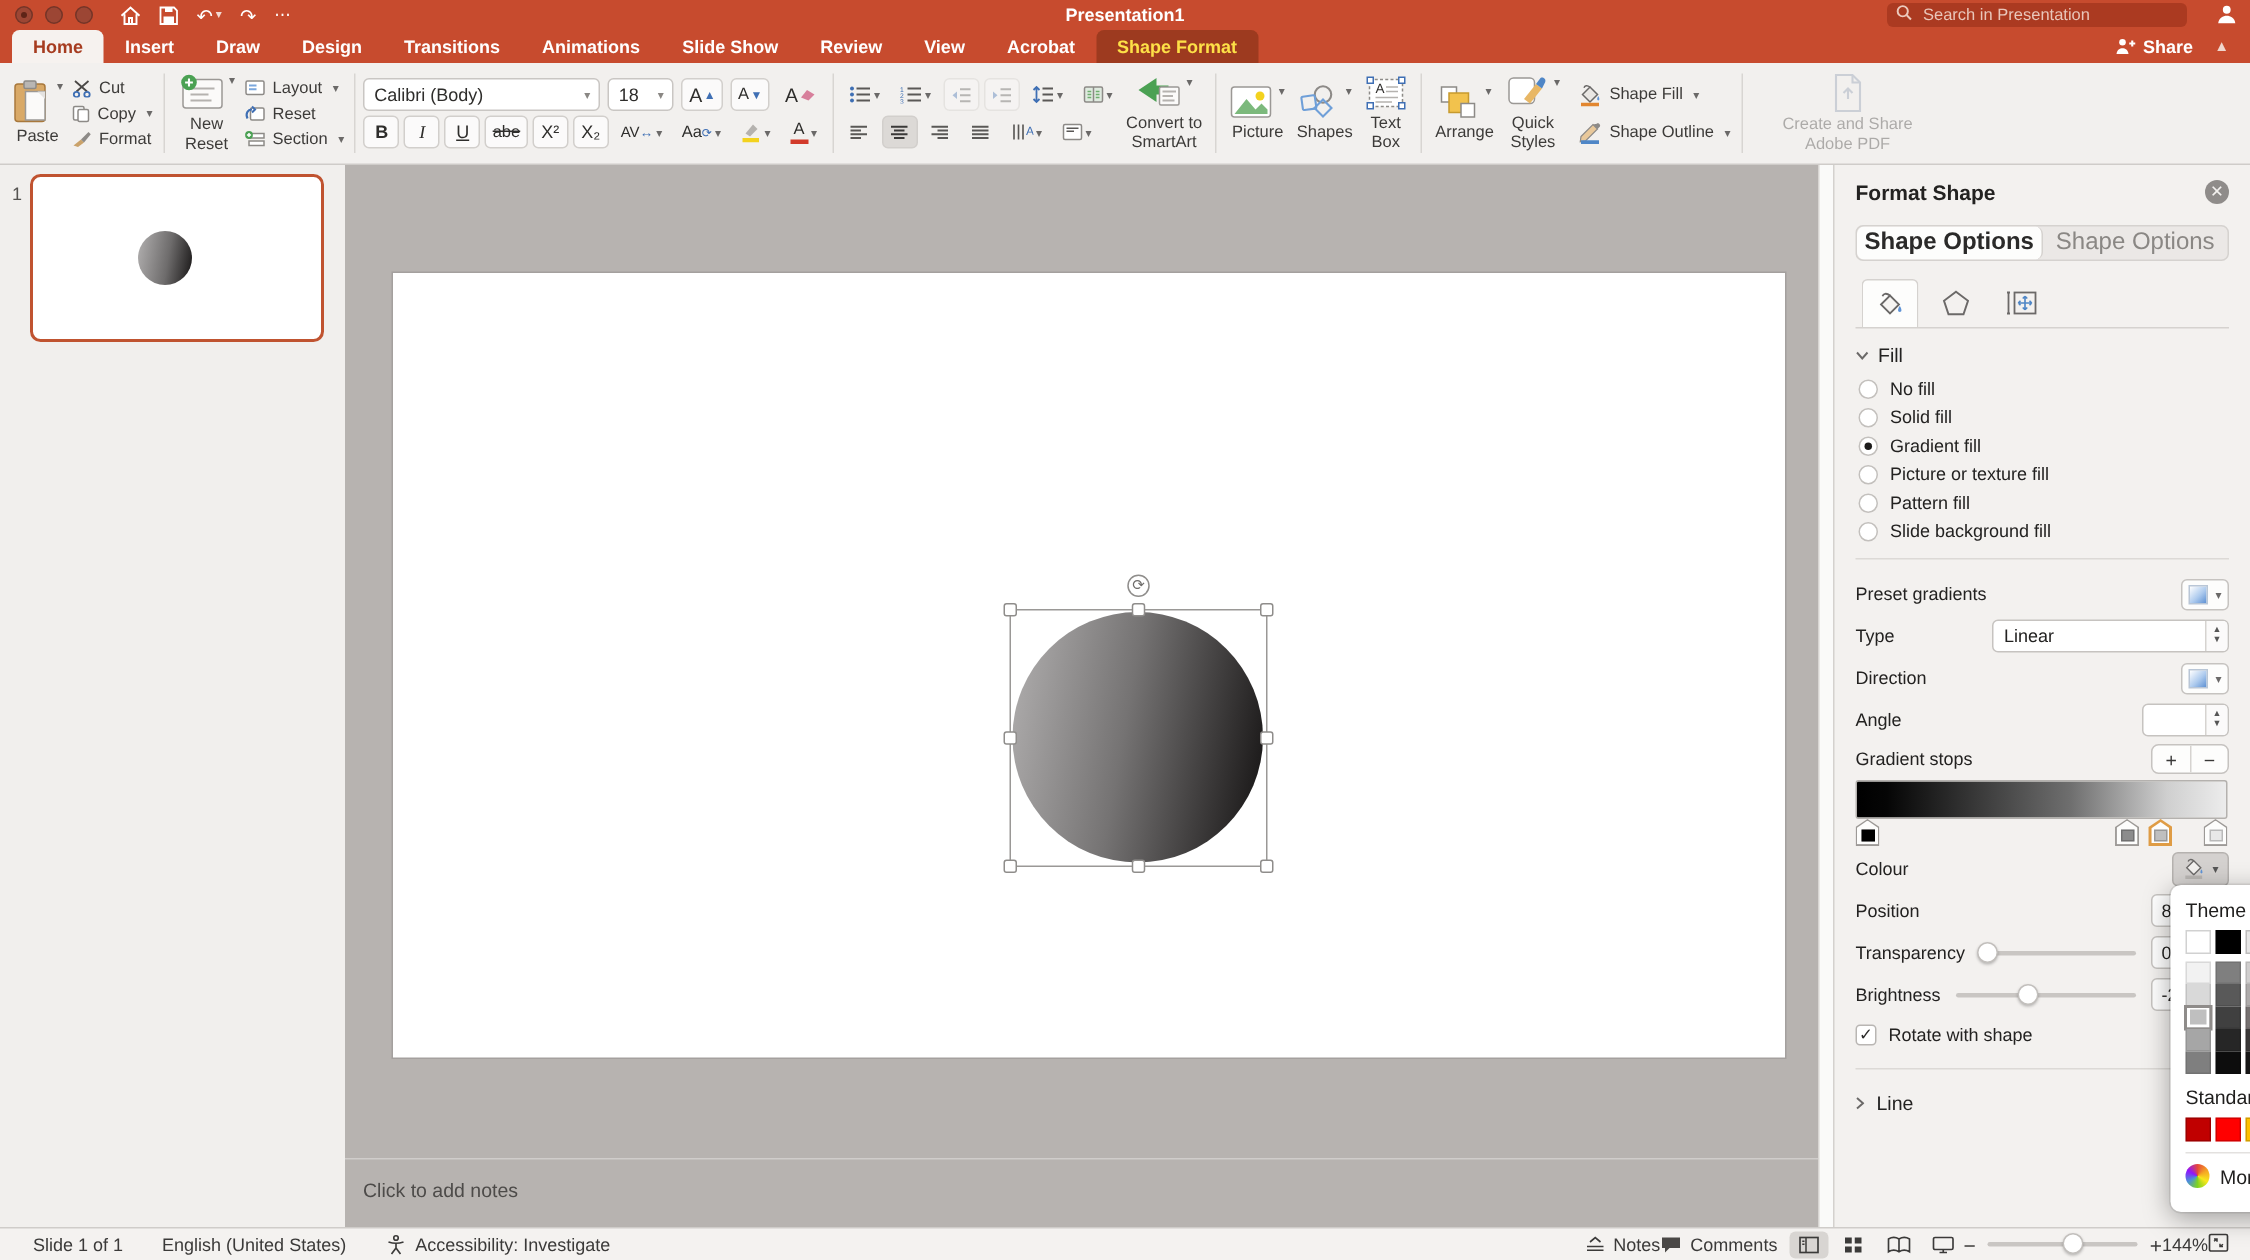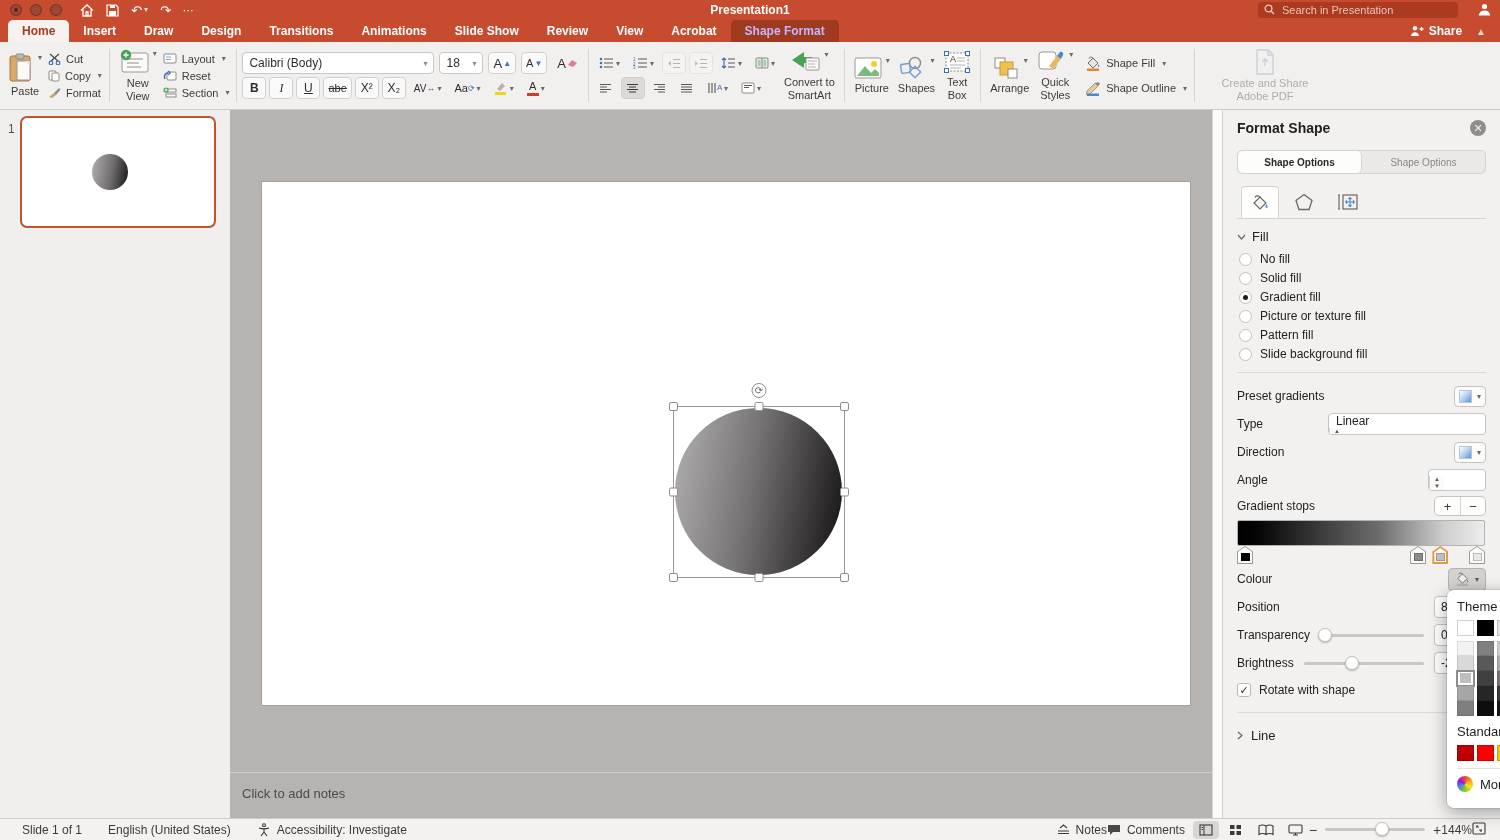--- a/index.html
+++ b/index.html
@@ -21,21 +21,21 @@
     background:rgba(120,30,10,.35);display:flex;align-items:center;padding:0 6px;gap:5px;}
   .searchbox input{background:transparent;border:none;outline:none;color:#f3ddd6;font-size:11px;width:160px;}
   .searchbox input::placeholder{color:#e9c6ba;}
   .tb-person{position:absolute;right:8px;top:2px;}
 
   
   .tabbar{position:absolute;left:0;top:20px;width:1500px;height:22px;background:#c74b2e;display:flex;align-items:flex-end;}
   .tabs{display:flex;align-items:flex-end;margin-left:8px;}
   .tab{color:#fff;font-size:12px;font-weight:bold;padding:4px 14px;white-space:nowrap;}
   .tab.active{background:#f6f2ef;color:#a63c20;border-radius:5px 5px 0 0;}
-  .tab.contextual{background:#9d3a1f;color:#c4b5fd;border-radius:5px 5px 0 0;}
+  .tab.contextual{background:#9d3a1f;color:#fde047;border-radius:5px 5px 0 0;}
   .tab-right{margin-left:auto;display:flex;align-items:center;gap:14px;padding:0 14px 4px 0;color:#fff;font-size:12px;font-weight:bold;}
   .share-wrap{display:flex;align-items:center;gap:5px;}
   .chev-up{font-size:10px;color:#f0d6cd;}
 
   
   .ribbon{position:absolute;left:0;top:42px;width:1500px;height:68px;background:#f2f0ee;border-bottom:1px solid #cfccc9;display:flex;align-items:stretch;padding:3px 4px;}
   .rsep{width:1px;background:#d8d5d2;margin:4px 5px;}
   .rgroup{display:flex;align-items:center;}
   .rcol{display:flex;flex-direction:column;justify-content:center;gap:3px;}
   .riblabel{font-size:11px;color:#3d3b39;text-align:center;line-height:1.15;}
@@ -70,34 +70,34 @@
   .notes-hint{position:absolute;left:12px;top:676px;font-size:13px;color:#4d4b49;}
   .canvas-divider{position:absolute;left:0;right:0;top:662px;height:1px;background:rgba(255,255,255,.35);}
   .scrollstrip{position:absolute;left:1212px;top:110px;width:10px;height:708px;background:#fafaf9;border-left:1px solid #d8d5d2;}
 
   
   .panel{position:absolute;left:1222px;top:110px;width:278px;height:708px;background:#f3f1ef;border-left:1px solid #d4d1ce;padding:10px 14px 0 14px;overflow:hidden;}
   .panel-head{display:flex;align-items:center;justify-content:space-between;}
   .panel-title{font-size:14px;font-weight:bold;color:#232221;}
   .panel-close{width:16px;height:16px;border-radius:50%;background:#8f8c8a;color:#f3f1ef;font-size:11px;line-height:16px;text-align:center;}
   .segtabs{display:flex;margin-top:14px;border:1px solid #d5d2cf;border-radius:5px;overflow:hidden;height:24px;background:#ebe8e6;}
-  .segtab{flex:1;display:flex;align-items:center;justify-content:center;font-size:10px;color:#8a8784;}
+  .segtab{flex:1;display:flex;align-items:center;justify-content:center;font-size:16px;color:#8a8784;}
   .segtab.active{background:#fdfdfc;color:#2b2a29;border-right:1px solid #d5d2cf;font-weight:bold;border-radius:5px;}
   .icontabs{display:flex;margin-top:12px;border-bottom:1px solid #d5d2cf;padding:0 4px;gap:6px;}
   .icontab{width:38px;height:32px;display:flex;align-items:center;justify-content:center;}
   .icontab.active{background:#fdfdfc;border:1px solid #d5d2cf;border-bottom:none;border-radius:4px 4px 0 0;}
   .sect-head{display:flex;align-items:center;gap:6px;margin:10px 0 6px 0;font-size:13px;color:#232221;}
   .radio-row{display:flex;align-items:center;gap:8px;height:18px;margin:0 0 1px 2px;font-size:12px;color:#232221;}
   .radio{width:13px;height:13px;border-radius:50%;background:#fff;border:1px solid #c3c0bd;position:relative;flex:0 0 auto;}
   .radio.on::after{content:"";position:absolute;left:3px;top:3px;width:5px;height:5px;border-radius:50%;background:#1c1b1a;}
   .pdivider{height:1px;background:#dcd9d6;margin:9px 0;}
   .prow{display:flex;align-items:center;justify-content:space-between;height:28px;font-size:12px;color:#232221;}
   .swatchbtn{width:32px;height:21px;border:1px solid #c6c3c0;background:#fdfdfc;border-radius:4px;display:flex;align-items:center;justify-content:center;gap:3px;}
   .bluegrad{width:13px;height:13px;border:1px solid #b9c6d6;background:linear-gradient(135deg,#ffffff 0%,#aecbee 55%,#5d90d3 100%);}
-  .stepper-field{display:flex;height:22px;border:1px solid #c6c3c0;border-radius:4px;background:#fff;overflow:hidden;align-items:stretch;flex-direction:column;}
+  .stepper-field{display:flex;height:22px;border:1px solid #c6c3c0;border-radius:4px;background:#fff;overflow:hidden;align-items:stretch;}
   .stepper-field .val{display:flex;align-items:center;padding:0 7px;font-size:12px;color:#232221;flex:1;}
   .stepctl{width:15px;border-left:1px solid #d6d3d0;display:flex;flex-direction:column;align-items:center;justify-content:center;font-size:6px;color:#555;line-height:1.2;background:#fbfafa;}
   .pm-group{display:flex;border:1px solid #c6c3c0;border-radius:5px;overflow:hidden;height:20px;background:#fdfdfc;}
   .pm{width:25px;display:flex;align-items:center;justify-content:center;font-size:13px;color:#3a3938;}
   .pm + .pm{border-left:1px solid #d6d3d0;}
   .gbar{margin-top:2px;width:248px;height:26px;border:1px solid #b4b1ae;border-radius:2px;
     background:linear-gradient(90deg,#000 0%,#050505 8%,#6f6f6f 58%,#cfcfcf 84%,#ececec 100%);}
   .gstops-row{position:relative;width:248px;height:19px;margin-top:0;}
   .gstop{position:absolute;bottom:1px;width:16px;height:18px;}
   .gs-outer,.gs-inner{position:absolute;clip-path:polygon(50% 0,100% 30%,100% 100%,0 100%,0 30%);}
@@ -270,21 +270,21 @@
       <span style="display:flex;align-items:flex-start;gap:2px;">
         <svg width="30" height="26" viewBox="0 0 30 26">
             <rect x="3" y="4" width="26" height="19" rx="2" fill="#fbfaf9" stroke="#9b9895"></rect>
             <path d="M8 10 H24 M8 14 H20 M8 18 H22" stroke="#b5b2af" stroke-width="1.4"></path>
             <circle cx="7" cy="6" r="5.2" fill="#4ba153"></circle>
             <path d="M7 3.4 V8.6 M4.4 6 H9.6" stroke="#fff" stroke-width="1.4"></path>
           </svg>
         <span class="caret" style="color:#6b6968;">▾</span>
         </span>
       <span class="riblabel twoline">New
-View</span>
+Reset</span>
     </div>
   </div>
 
   <div class="rgroup">
       <div class="rcol">
     <div class="smallrow">
       <svg width="14" height="11" viewBox="0 0 14 11">
             <rect x="1" y="1" width="12" height="9" rx="1" fill="#fff" stroke="#8d8a87"></rect>
             <path d="M3 4 H8 M3 6.5 H8" stroke="#7aa7dd" stroke-width="1.2"></path>
           </svg>
@@ -310,21 +310,21 @@
           <span class="caret" style="color:#6b6968;">▾</span>
         </div>
   </div>
     </div>
 
   <div class="rsep"></div>
 
   <div class="rgroup">
       <div class="rcol">
     <div style="display:flex;align-items:center;gap:5px;">
-      <div class="combo" style="width:192px;">
+      <div class="combo" style="width:158px;">
         <span>Calibri (Body)</span>
             <span class="caret" style="color:#8a8784;">▾</span>
           </div>
       <div class="combo" style="width:44px;">
         <span>18</span>
             <span class="caret" style="color:#8a8784;">▾</span>
           </div>
       <div class="ribbtn">
             <span style="font-size:13px;">A</span>
             <span style="color:#3f6fb4;font-size:8px;margin-left:1px;">▲</span>

